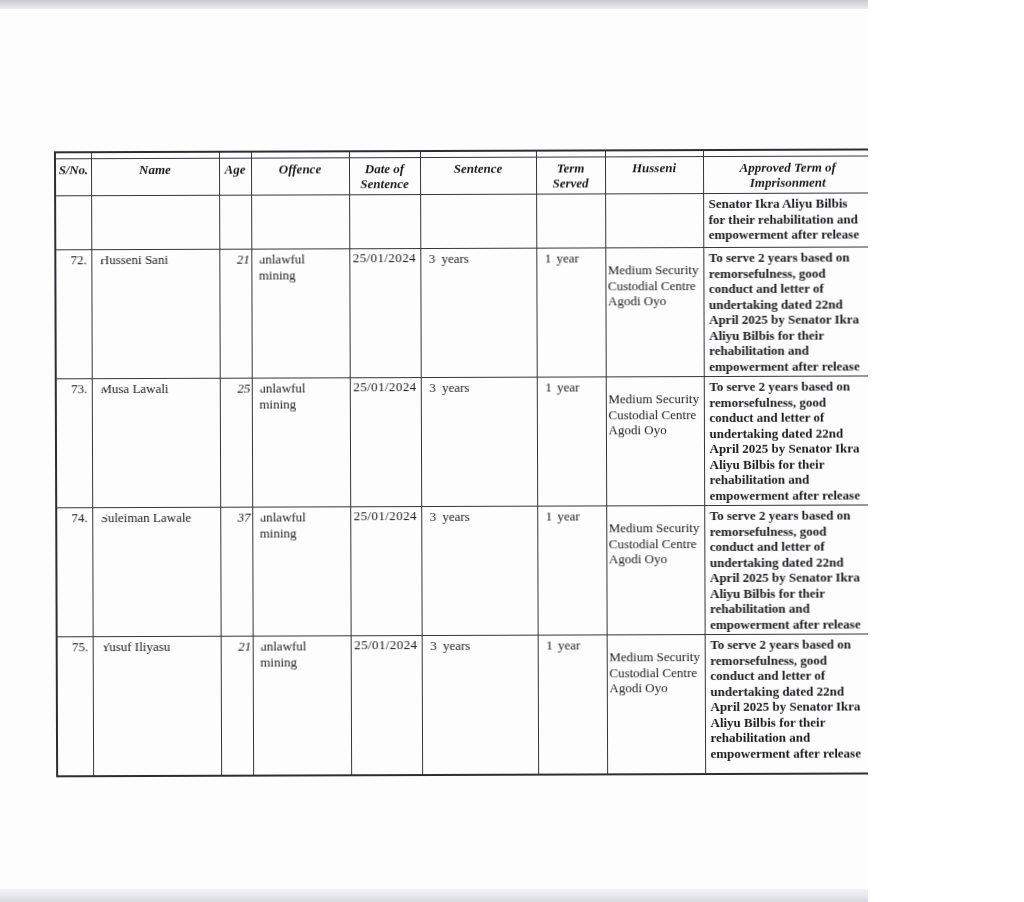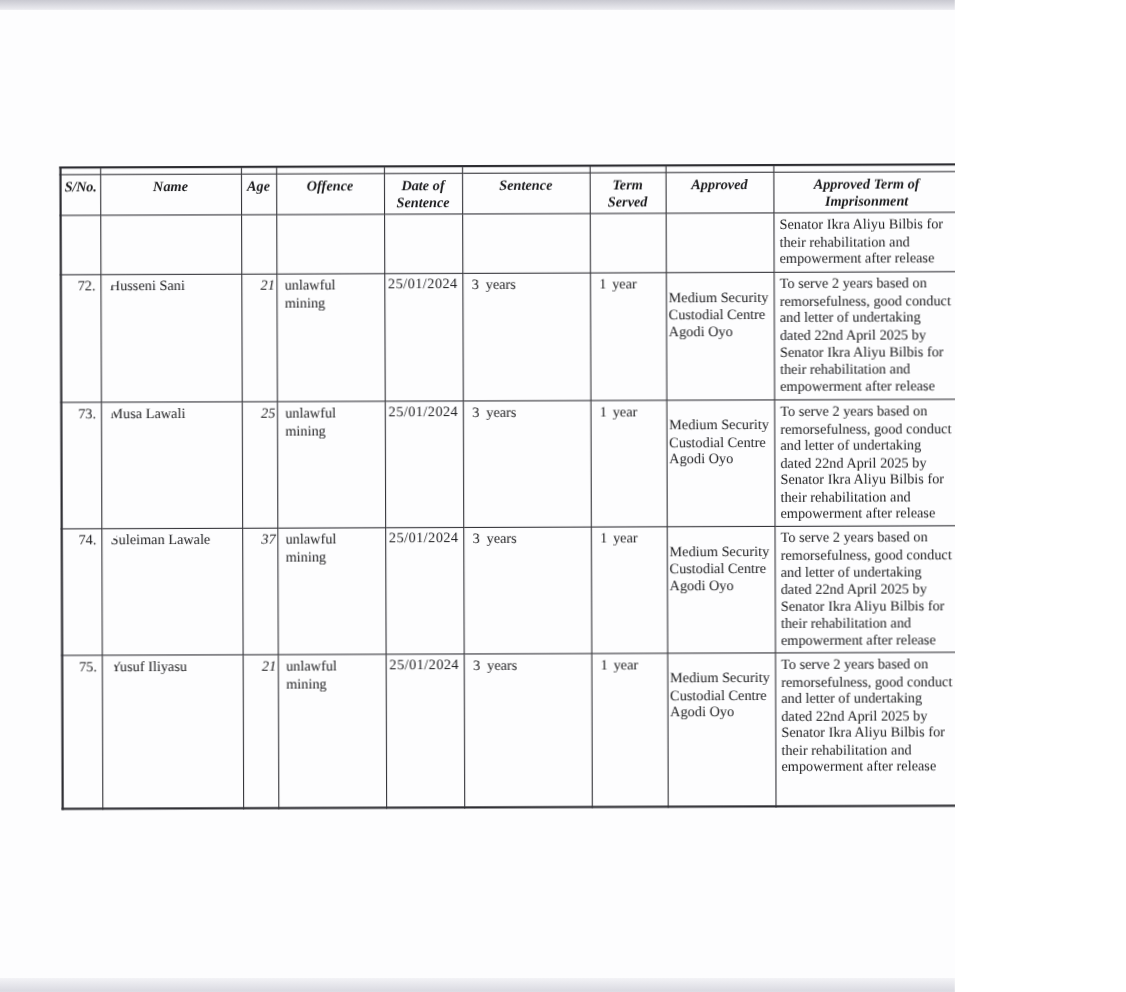--- a/index.html
+++ b/index.html
@@ -29,26 +29,26 @@
   }
   tr.sliver td{padding:0;height:5px;}
   table.gz th{
     font-weight:700;font-style:italic;text-align:center;
     padding:3px 1px 2px 1px;font-size:13px;line-height:15px;
   }
   th.h-sno{white-space:nowrap;font-size:12.5px;letter-spacing:-0.2px;}
   .c-sno{text-align:right;padding:2px 4px 2px 2px;}
   .c-name{padding:2px 4px 2px 8px;border-radius:31px;}
   .c-age{text-align:right;padding:2px 1px;font-style:italic;}
-  .c-off{padding:2px 28px 2px 7px;}
+  .c-off{padding:2px 28px 2px 7px;border-radius:31px;}
   .c-date{padding:1px 1px 1px 3px;letter-spacing:0.4px;margin-left:13px;}
   .c-sent{padding:2px 4px 2px 8px;word-spacing:3px;margin-left:12px;}
   .c-term{padding:2px 4px 2px 8px;word-spacing:2px;}
   .c-loc{padding:14px 2px;}
-  .c-app{padding:2px 7px 2px 5px;}
+  .c-app{padding:2px 7px 2px 5px;font-weight:bold;}
   tr.r-head{height:37px;}
   tr.r-carry{height:54px;}
   tr.r-72{height:116px;}
   tr.r-73{height:115px;}
   tr.r-74{height:115px;}
   tr.r-75{height:139px;}
   .margin-label{
     position:absolute;top:677px;left:914px;
     transform:rotate(90deg);transform-origin:0 0;
     font-weight:700;font-size:15px;letter-spacing:1.5px;
@@ -89,21 +89,21 @@
             <td></td>
         </tr>
         <tr class="r-head">
           <th class="h-sno">S/No.</th>
           <th>Name</th>
           <th>Age</th>
           <th>Offence</th>
           <th>Date of Sentence</th>
           <th>Sentence</th>
           <th>Term Served</th>
-          <th>Approved</th>
+          <th>Husseni</th>
           <th>Approved Term of Imprisonment</th>
         </tr>
         <tr class="r-carry">
           <td class="c-sno"></td>
           <td class="c-name"></td>
           <td class="c-age"></td>
           <td class="c-off"></td>
           <td class="c-date"></td>
           <td class="c-sent"></td>
           <td class="c-term"></td>

